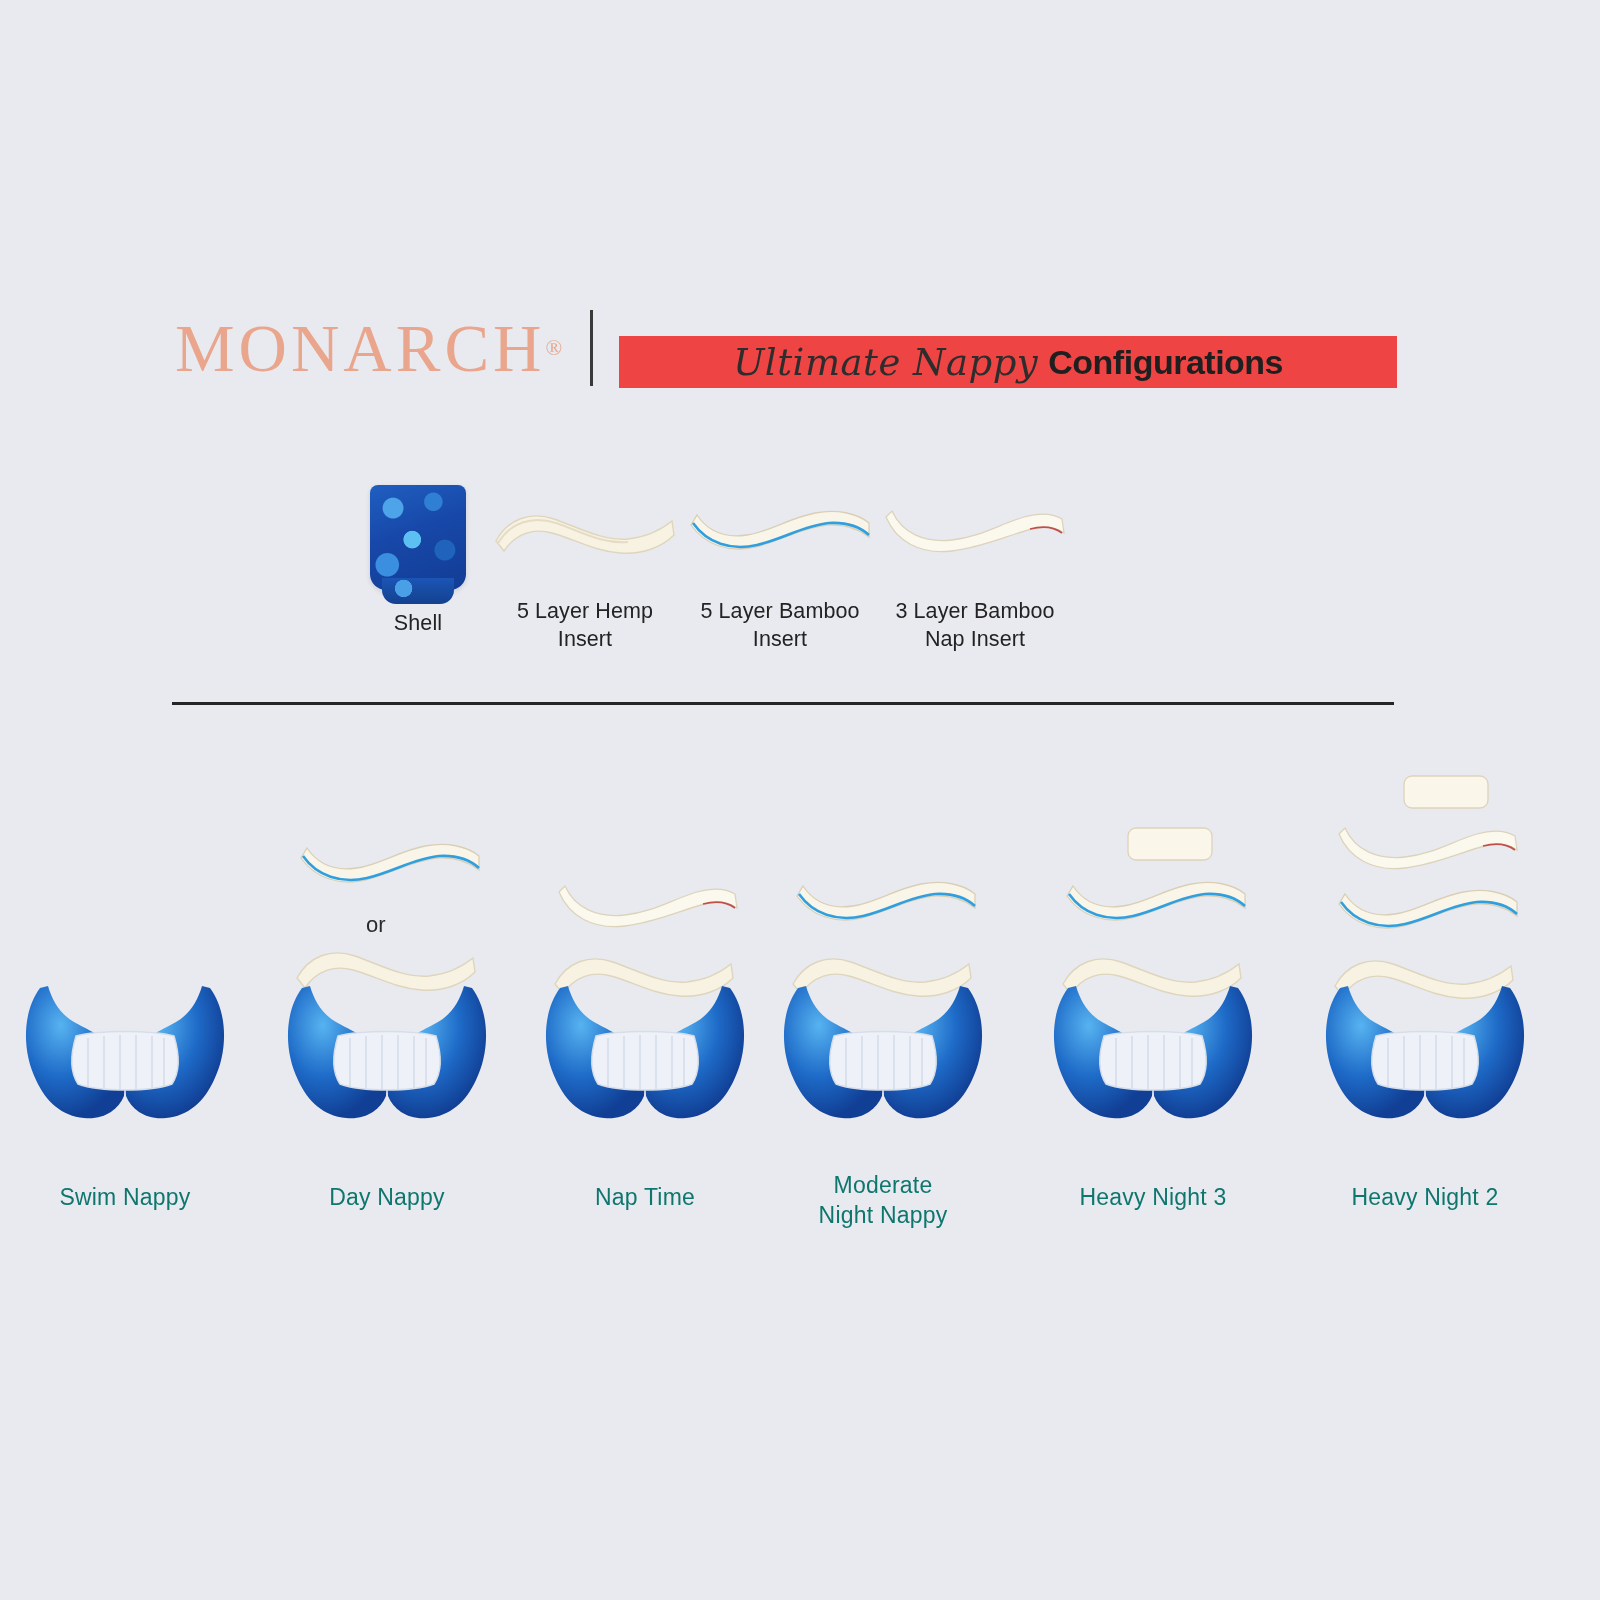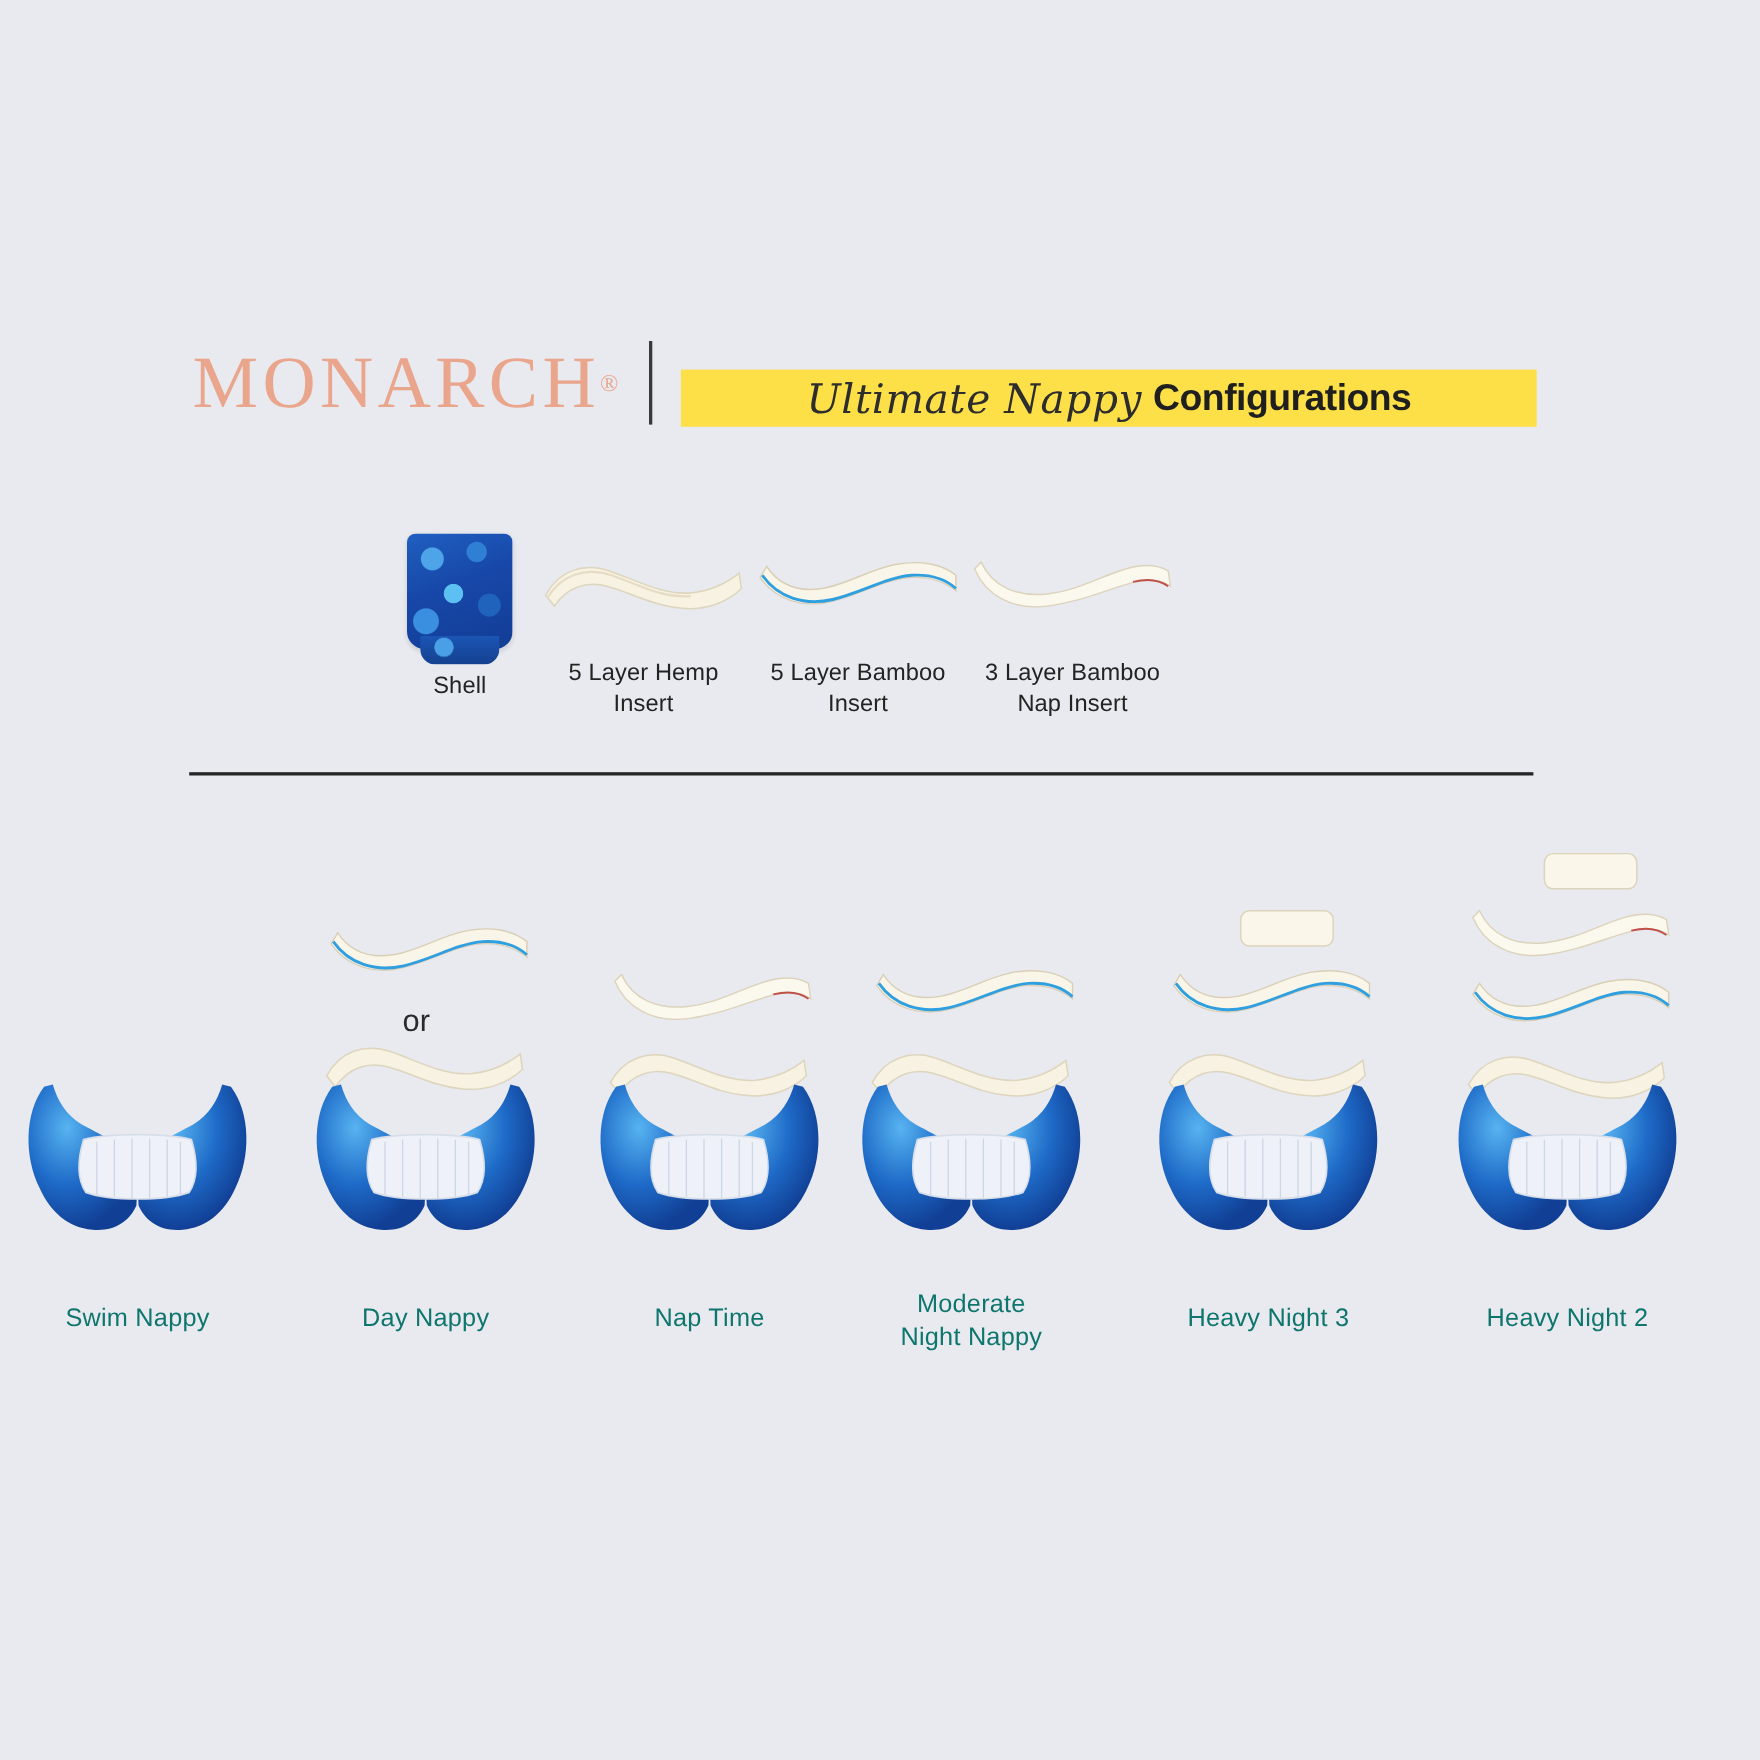--- a/index.html
+++ b/index.html
@@ -47,21 +47,21 @@
     vertical-align: super;
     letter-spacing: 0;
   }
   .divider-v {
     width: 3px;
     background: #3a3a3a;
     margin: 2px 26px 2px 0;
   }
   .title-bar {
     flex: 1;
-    background: #fde047;
+    background: #ef4444;
     display: flex;
     align-items: center;
     justify-content: center;
     gap: 10px;
     margin-top: 28px;
   }
   .title-script {
     font-family: "DejaVu Serif", serif;
     font-style: italic;
     font-size: 37px;
@@ -159,21 +159,21 @@
     top: 412px;
     left: 0;
     right: 0;
     font-size: 23px;
     color: #0f766e;
     line-height: 1.32;
     letter-spacing: 0.2px;
   }
   .or-text {
     position: absolute;
-    font-size: 28px;
+    font-size: 22px;
     color: #2a2a2a;
   }
 </style>
 </head>
 <body>
 
 <div class="header">
   <div class="brand">
     <span class="brand-text">MONARCH</span>
       <span class="brand-reg">®</span>

